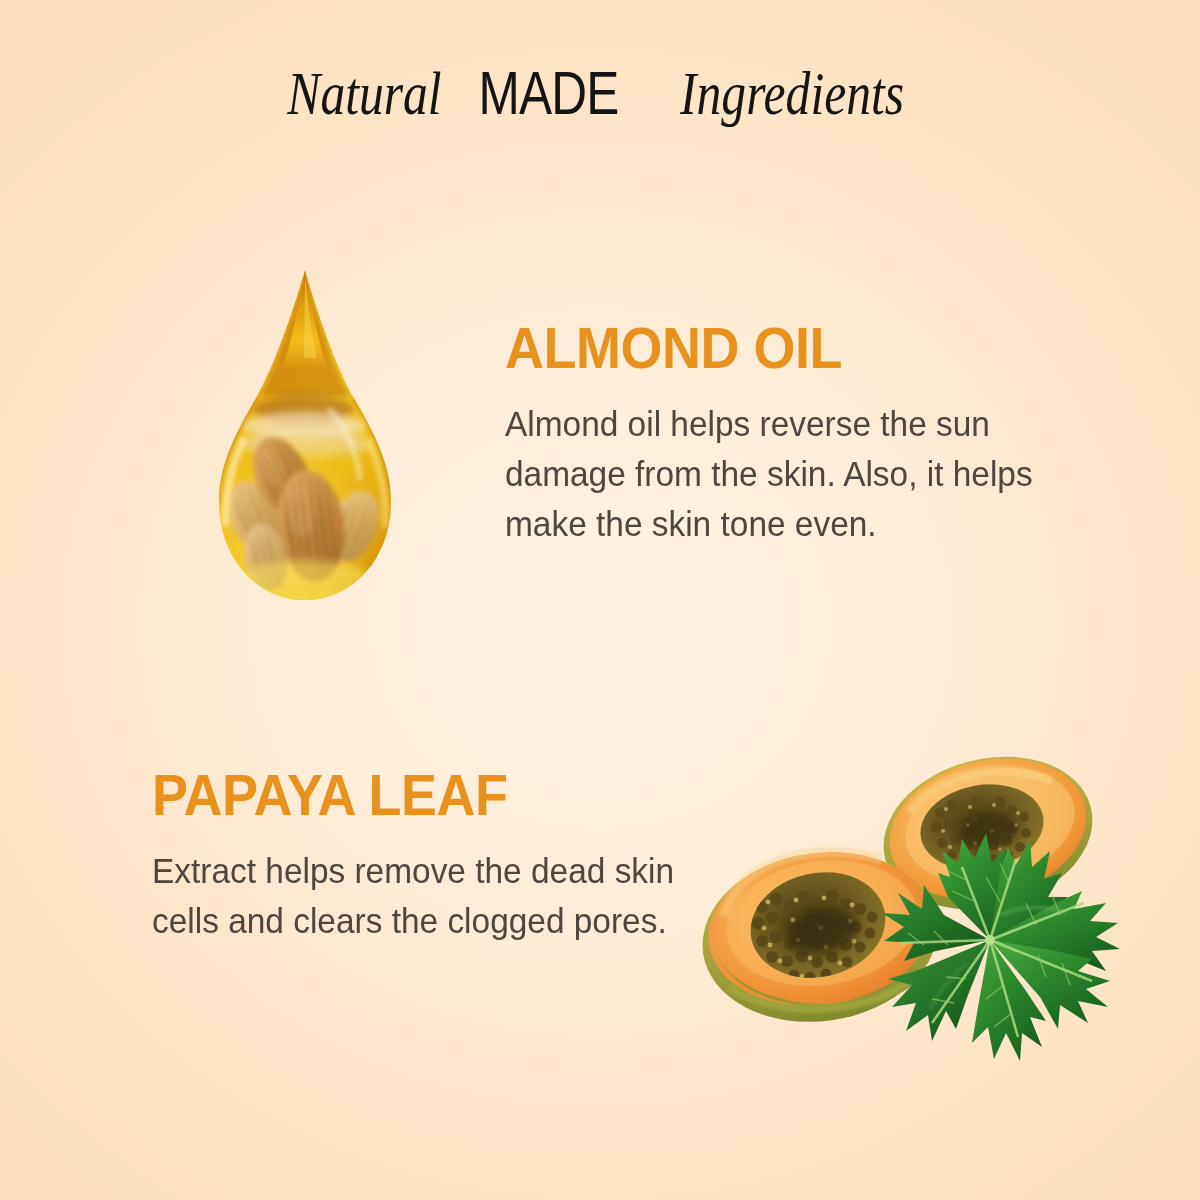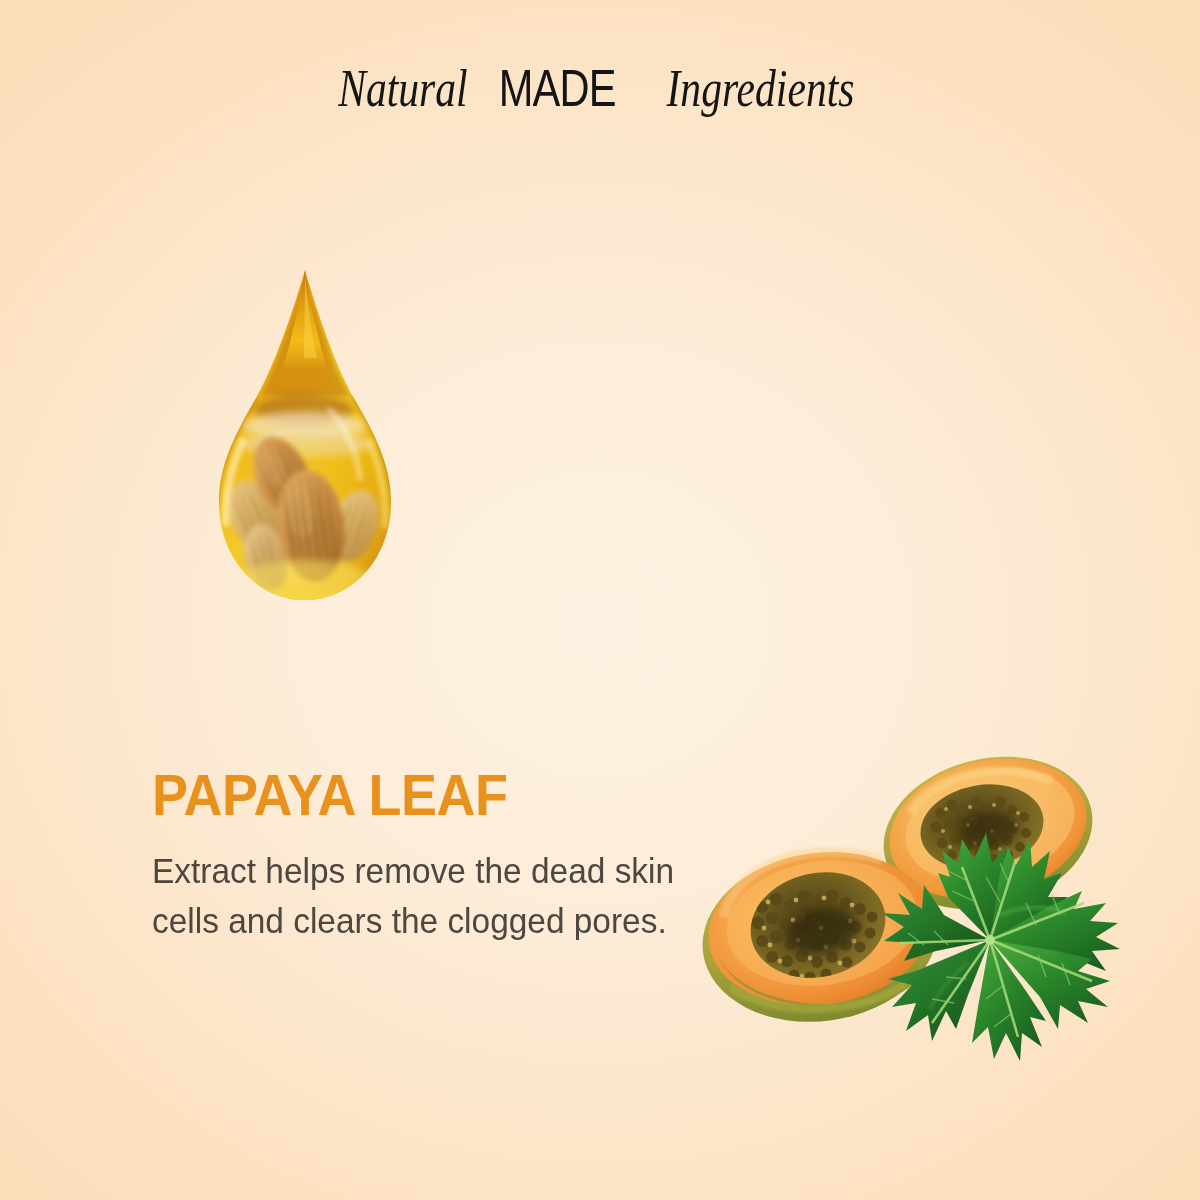--- a/index.html
+++ b/index.html
@@ -30,21 +30,21 @@
   
   #title-block {
     position: absolute;
     top: 62px;
     left: 0;
     width: 1200px;
     text-align: center;
     line-height: 1;
   }
   .title-text {
-    font-size: 52px;
+    font-size: 62px;
     color: #151515;
     white-space: nowrap;
     letter-spacing: 0px;
   }
   .t-serif-italic {
     font-family: "Liberation Serif", "DejaVu Serif", serif;
     font-style: italic;
     font-weight: 400;
     transform: scaleX(0.80);
     display: inline-block;
@@ -305,20 +305,24 @@
 
             <path d="M150 150 C168 168 180 196 182 222" stroke="#ffffff" stroke-width="5" fill="none" opacity="0.45" filter="url(#softBlur)"></path>
           </g>
 
           <path d="M127 12 C127 12 136 70 150 112 L104 112 C118 70 127 12 127 12 Z" fill="url(#dropTip)"></path>
           <path d="M127 16 C127 16 131 64 139 100 L126 100 Z" fill="#f7d64a" opacity="0.5"></path>
         </g>
       </svg>
     </div>
 
+    <div id="almond-text">
+      <h2 class="ingredient-title">ALMOND OIL</h2>
+      <p class="ingredient-desc">Almond oil helps reverse the sun damage from the skin. Also, it helps make the skin tone even.</p>
+    </div>
   </div>
 
   <div id="papaya-section">
 
     <div id="papaya-text">
       <h2 class="ingredient-title">PAPAYA LEAF</h2>
       <p class="ingredient-desc">Extract helps remove the dead skin cells and clears the clogged pores.</p>
     </div>
 
     <div id="papaya-art">

